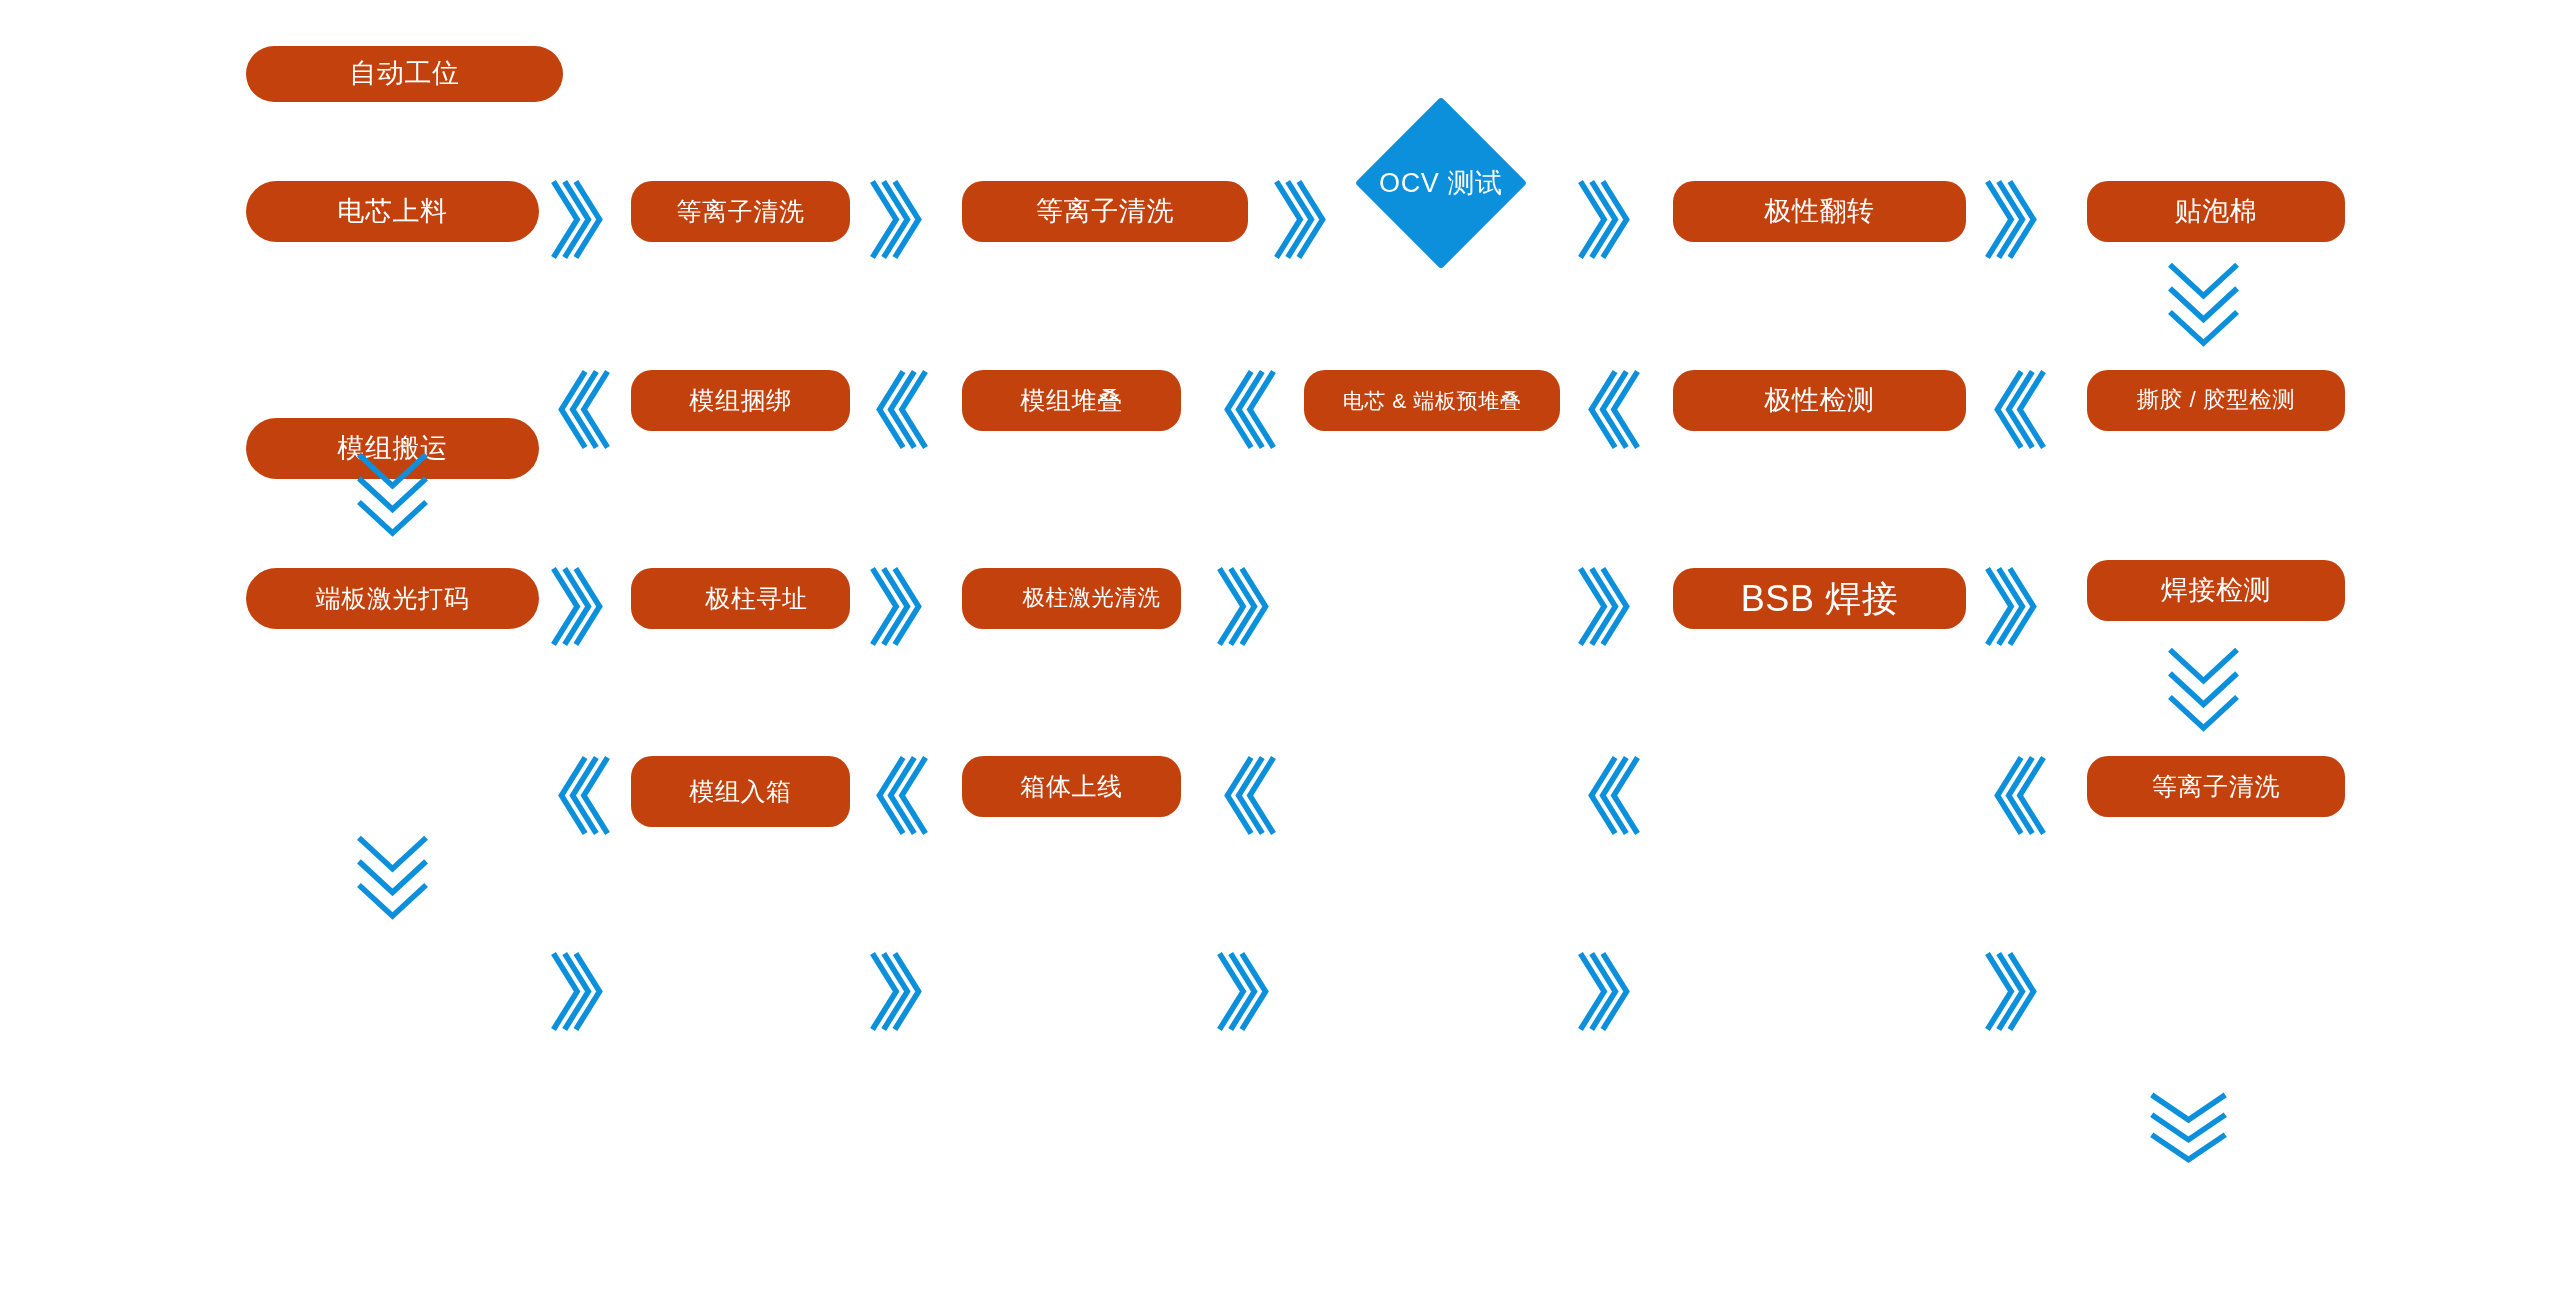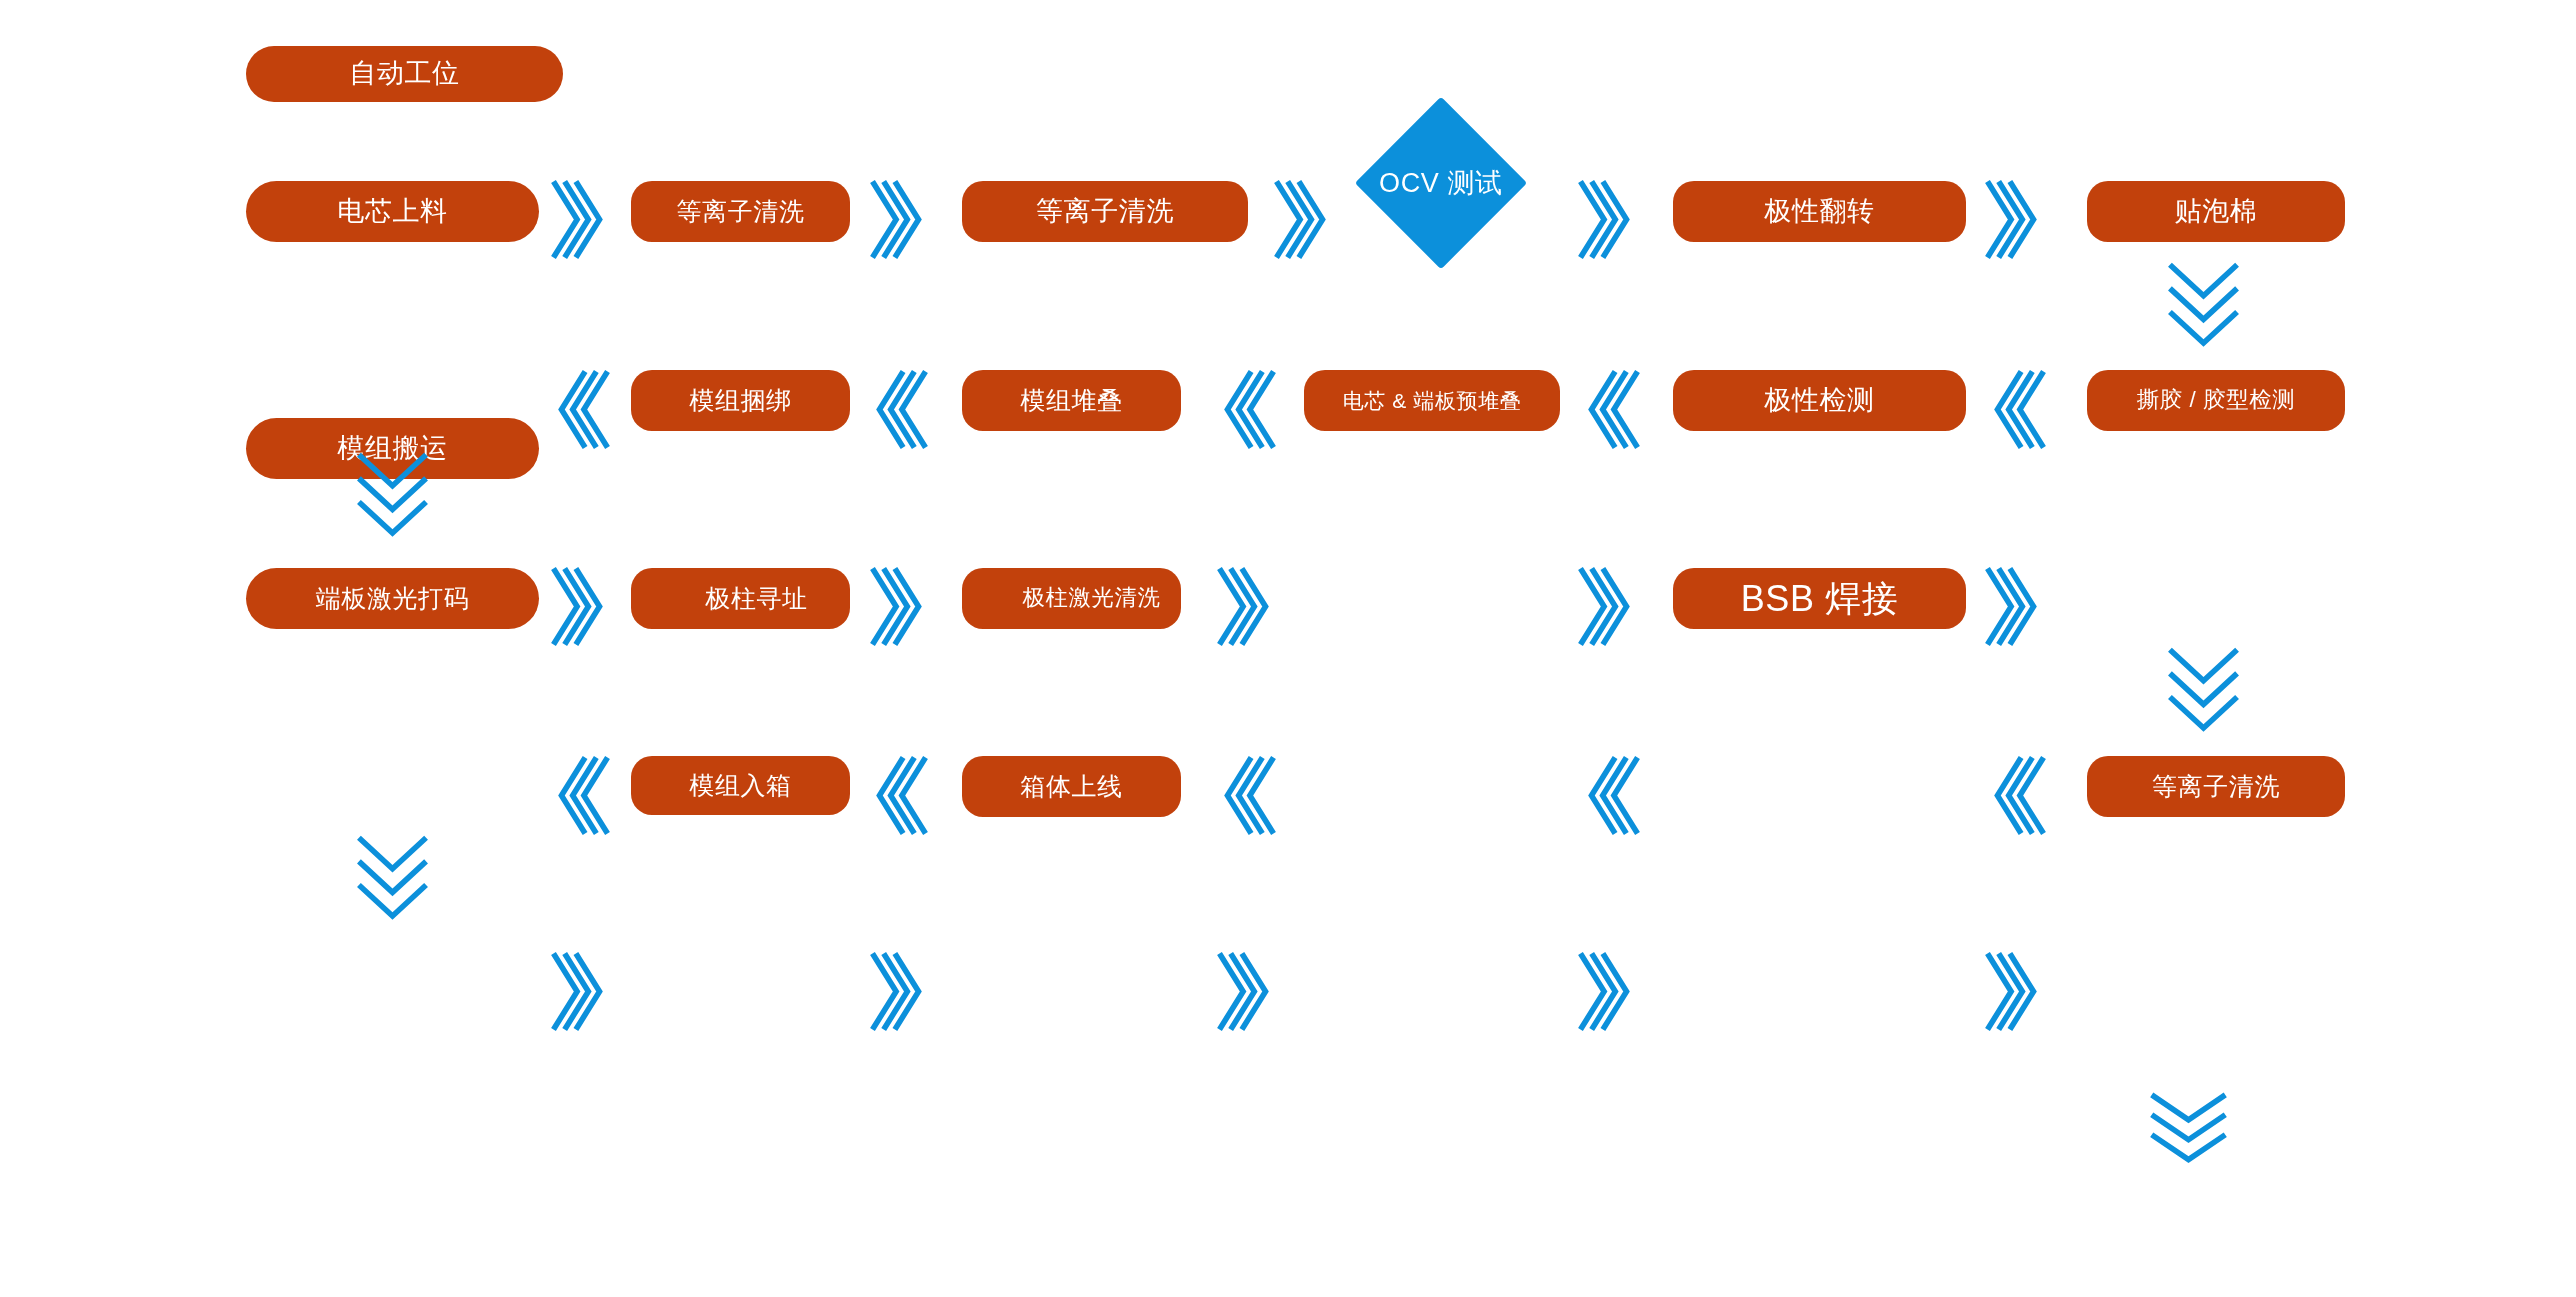--- a/index.html
+++ b/index.html
@@ -157,20 +157,21 @@
         <path d="M 6 6 L 60 56 L 114 6" fill="none" stroke="#0c90db" stroke-width="9" stroke-linecap="butt" stroke-linejoin="miter"></path>
         <path d="M 6 44 L 60 94 L 114 44" fill="none" stroke="#0c90db" stroke-width="9" stroke-linecap="butt" stroke-linejoin="miter"></path>
         <path d="M 6 82 L 60 132 L 114 82" fill="none" stroke="#0c90db" stroke-width="9" stroke-linecap="butt" stroke-linejoin="miter"></path>
       </svg>
     </div>
 
   <div class="node pill" style="left:246px;  top:568px; width:293px; height:61px; font-size:25px;">端板激光打码</div>
   <div class="node rect" style="left:631px; top:568px; width:219px; height:61px; font-size:25px;padding-left:32px;">极柱寻址</div>
   <div class="node rect" style="left:962px; top:568px; width:219px; height:61px; font-size:22.4px;padding-left:40px;">极柱激光清洗</div>
   <div class="node rect" style="left:1673px; top:568px; width:293px; height:61px; font-size:36px;">BSB 焊接</div>
+  <div class="node rect" style="left:2087px; top:560px; width:258px; height:61px; font-size:27px;">焊接检测</div>
 
   <div class="chev" style="left:551px;  top:566px;">
       <svg width="56" height="81" viewBox="0 0 90 130" xmlns="http://www.w3.org/2000/svg">
         <path d="M 4 4 L 42 65 L 4 126" fill="none" stroke="#0c90db" stroke-width="9" stroke-linecap="butt" stroke-linejoin="miter"></path>
         <path d="M 22 4 L 60 65 L 22 126" fill="none" stroke="#0c90db" stroke-width="9" stroke-linecap="butt" stroke-linejoin="miter"></path>
         <path d="M 40 4 L 78 65 L 40 126" fill="none" stroke="#0c90db" stroke-width="9" stroke-linecap="butt" stroke-linejoin="miter"></path>
       </svg>
     </div>
   <div class="chev" style="left:870px; top:566px;">
       <svg width="56" height="81" viewBox="0 0 90 130" xmlns="http://www.w3.org/2000/svg">
@@ -202,21 +203,21 @@
     </div>
 
   <div class="chev" style="left:2166px; top:646px;">
       <svg width="75" height="87" viewBox="0 0 120 140" xmlns="http://www.w3.org/2000/svg">
         <path d="M 6 6 L 60 56 L 114 6" fill="none" stroke="#0c90db" stroke-width="9" stroke-linecap="butt" stroke-linejoin="miter"></path>
         <path d="M 6 44 L 60 94 L 114 44" fill="none" stroke="#0c90db" stroke-width="9" stroke-linecap="butt" stroke-linejoin="miter"></path>
         <path d="M 6 82 L 60 132 L 114 82" fill="none" stroke="#0c90db" stroke-width="9" stroke-linecap="butt" stroke-linejoin="miter"></path>
       </svg>
     </div>
 
-  <div class="node rect" style="left:631px; top:756px; width:219px; height:59px; font-size:25px;">模组入箱</div>
+  <div class="node rect" style="left:631px; top:756px; width:219px; height:71px; font-size:25px;">模组入箱</div>
   <div class="node rect" style="left:962px; top:756px; width:219px; height:61px; font-size:25px;">箱体上线</div>
   <div class="node rect" style="left:2087px; top:756px; width:258px; height:61px; font-size:25px;">等离子清洗</div>
 
   <div class="chev" style="left:554px;  top:755px;">
       <svg width="56" height="81" viewBox="0 0 90 130" xmlns="http://www.w3.org/2000/svg">
         <path d="M 50 4 L 12 65 L 50 126" fill="none" stroke="#0c90db" stroke-width="9" stroke-linecap="butt" stroke-linejoin="miter"></path>
         <path d="M 68 4 L 30 65 L 68 126" fill="none" stroke="#0c90db" stroke-width="9" stroke-linecap="butt" stroke-linejoin="miter"></path>
         <path d="M 86 4 L 48 65 L 86 126" fill="none" stroke="#0c90db" stroke-width="9" stroke-linecap="butt" stroke-linejoin="miter"></path>
       </svg>
     </div>

